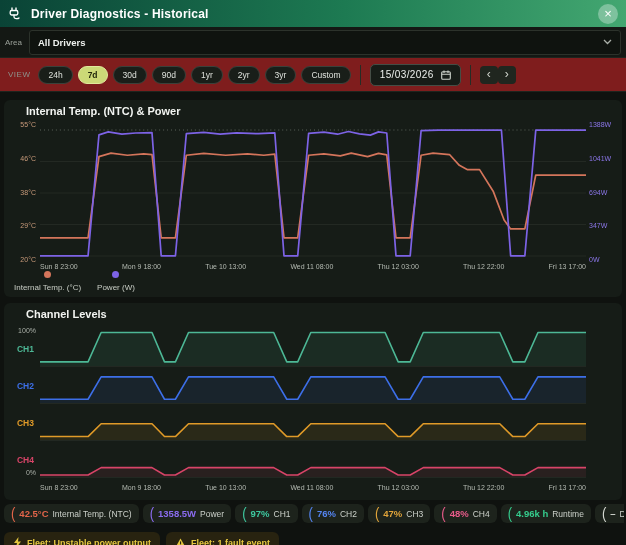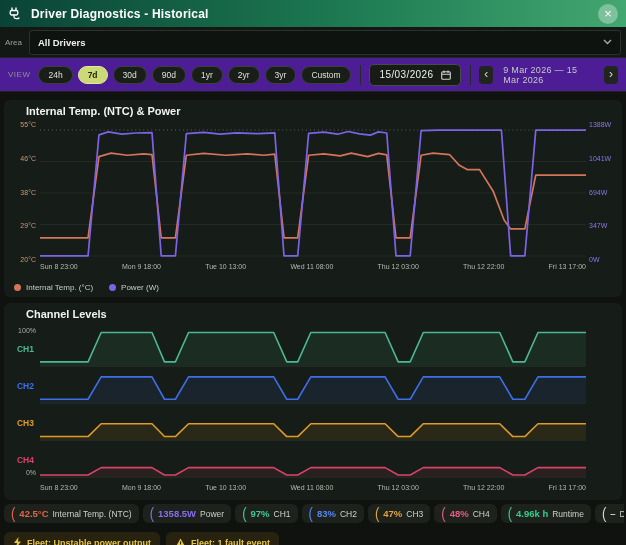--- a/index.html
+++ b/index.html
@@ -17,21 +17,21 @@
 
   
   .area-row{position:absolute;left:0;top:27px;width:626px;height:31px;background:#141814;
     border-bottom:1px solid #1e241e;display:flex;align-items:center;padding:0 5px;}
   .area-label{font-size:8px;color:#9aa099;margin-right:7px;}
   .select{flex:1;height:25px;background:#0f130f;border:1px solid #2c322b;border-radius:3px;
     display:flex;align-items:center;justify-content:space-between;padding:0 8px;cursor:pointer;}
   .select span{font-size:9.5px;font-weight:bold;color:#eef1ee;}
 
   
-  .view-row{position:absolute;left:0;top:58px;width:626px;height:34px;background:#4c1d95;
+  .view-row{position:absolute;left:0;top:58px;width:626px;height:34px;background:#7f1d1d;
     border-bottom:1px solid #1e241e;display:flex;align-items:center;padding:0 8px;}
   .view-label{font-size:8px;color:#8d938c;letter-spacing:.5px;margin-right:8px;}
   #range-buttons{display:flex;gap:5px;align-items:flex-start;}
   .pill{height:18px;padding:0 9px;border-radius:11px;background:#191e19;border:1px solid #3a413a;
     color:#dde1db;font-size:8.5px;cursor:pointer;line-height:16px;}
   .pill.sel{background:#ccd977;border-color:#e0ea9b;color:#20270a;font-weight:bold;}
   .vdiv{width:1px;height:20px;background:#262c25;margin:0 9px;}
   .date-input{height:22px;background:#171c17;border:1px solid #454d45;border-radius:5px;
     display:flex;align-items:center;gap:7px;padding:0 9px;cursor:pointer;}
   .date-input span{font-size:10px;font-weight:normal;color:#eef1ee;letter-spacing:.4px;}
@@ -47,21 +47,21 @@
   .plot{position:absolute;left:36px;right:36px;top:26px;height:134px;}
   .plot svg,.plot2 svg{width:100%;height:100%;display:block;}
   .ylabels{position:absolute;top:21px;height:142px;width:30px;display:flex;flex-direction:column;
     justify-content:space-between;font-size:7px;}
   .ylabels.left{left:2px;align-items:flex-end;color:#c89a7a;}
   .ylabels.right{right:3px;align-items:flex-start;color:#8b76e8;}
   .xlabels{position:absolute;left:36px;right:36px;display:flex;justify-content:space-between;
     font-size:7px;color:#b4bab2;white-space:nowrap;}
   #c1-x{top:163px;} #c2-x{top:181px;}
   .legend{position:absolute;left:10px;bottom:5px;display:flex;gap:16px;align-items:center;}
-  .leg{display:flex;align-items:center;gap:5px;font-size:8px;color:#c8cdc5;}
+  .leg{display:flex;align-items:center;gap:5px;font-size:8px;color:#c8cdc5;flex-direction:column;}
   .dot{width:7px;height:7px;border-radius:50%;display:inline-block;}
 
   .plot2{position:absolute;left:36px;right:36px;top:27px;height:148px;}
   .pct{position:absolute;left:2px;width:30px;text-align:right;font-size:7px;color:#aab0a8;}
   .pct.top{top:24px;} .pct.bottom{top:166px;}
   .chlabels{position:absolute;left:2px;width:28px;top:27px;height:148px;display:flex;
     flex-direction:column;justify-content:space-around;align-items:flex-end;font-size:8.5px;font-weight:bold;}
 
   
   .status-row{position:absolute;left:4px;top:504px;width:620px;display:flex;gap:4px;align-items:center;
@@ -115,21 +115,20 @@
     <div class="vdiv"></div>
     <div class="date-input">
       <span>15/03/2026</span>
       <svg width="10" height="10" viewBox="0 0 10 10">
         <rect x="0.7" y="1.7" width="8.6" height="7.6" rx="1" fill="none" stroke="#cfd4cc" stroke-width="1.1"></rect>
         <path d="M3 0.5v2.4 M7 0.5v2.4 M0.7 4.2h8.6" stroke="#cfd4cc" stroke-width="1.1"></path>
       </svg>
     </div>
     <div class="vdiv"></div>
     <button class="nav-btn">‹</button>
-    <span class="range-text">9 Mar 2026 — 15 Mar 2026</span>
     <button class="nav-btn">›</button>
   </div>
 
   <section class="panel" id="panel1">
     <h2>Internal Temp. (NTC) &amp; Power</h2>
     <div class="ylabels left" id="c1-yl">
         <span>55°C</span>
         <span>46°C</span>
         <span>38°C</span>
         <span>29°C</span>
@@ -222,21 +221,21 @@
         <b style="color: rgb(139, 108, 240);">1358.5W</b>
         <span class="clabel">Power</span>
       </div>
       <div class="chip">
         <span class="bracket" style="color: rgb(62, 201, 160);">(</span>
         <b style="color: rgb(62, 201, 160);">97%</b>
         <span class="clabel">CH1</span>
       </div>
       <div class="chip">
         <span class="bracket" style="color: rgb(85, 133, 242);">(</span>
-        <b style="color: rgb(85, 133, 242);">83%</b>
+        <b style="color: rgb(85, 133, 242);">76%</b>
         <span class="clabel">CH2</span>
       </div>
       <div class="chip">
         <span class="bracket" style="color: rgb(224, 164, 58);">(</span>
         <b style="color: rgb(224, 164, 58);">47%</b>
         <span class="clabel">CH3</span>
       </div>
       <div class="chip">
         <span class="bracket" style="color: rgb(232, 91, 138);">(</span>
         <b style="color: rgb(232, 91, 138);">48%</b>

